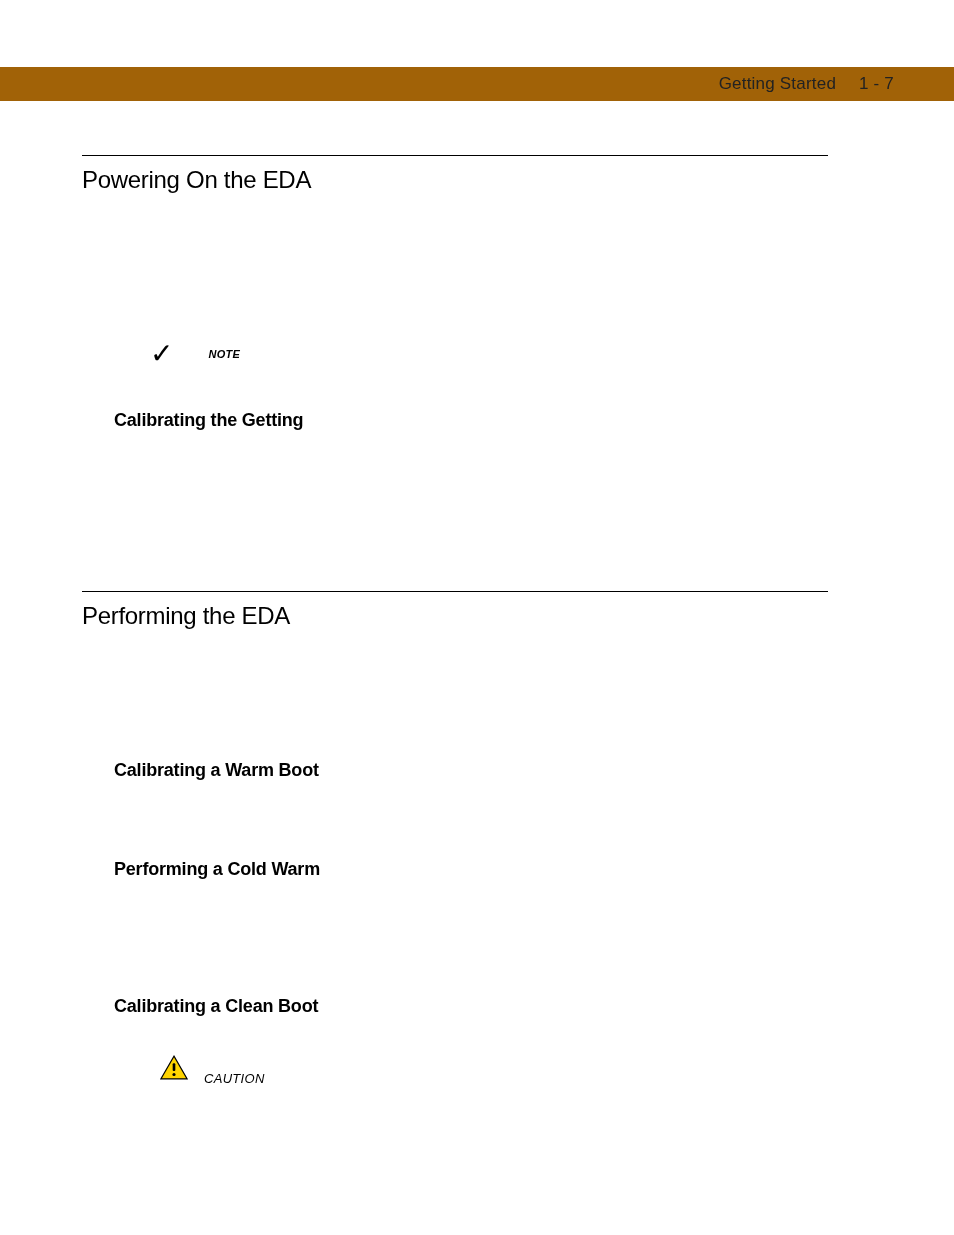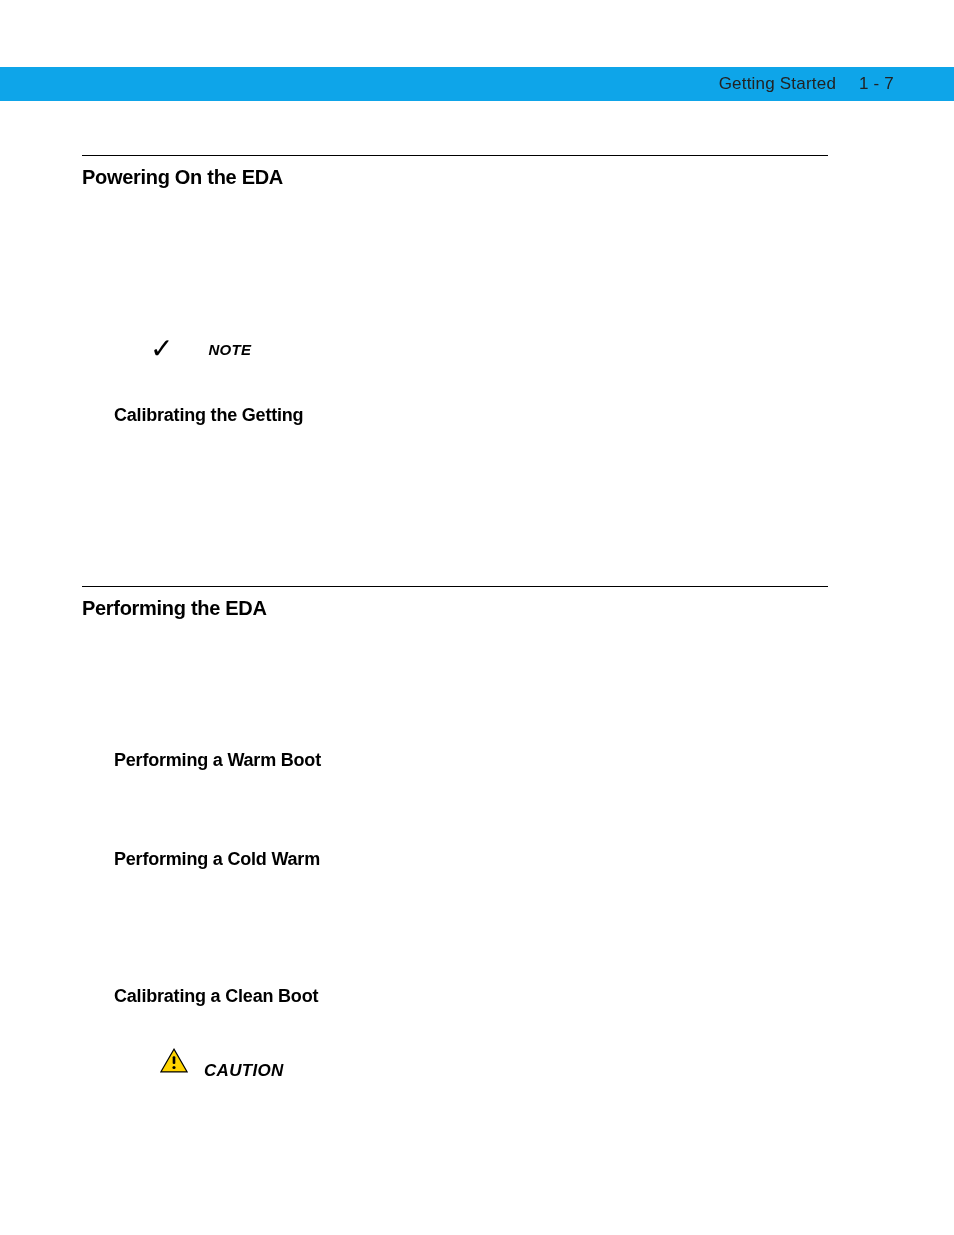--- a/index.html
+++ b/index.html
@@ -16,21 +16,21 @@
     width: 954px;
     height: 1235px;
     box-sizing: border-box;
   }
   .header-bar {
     position: absolute;
     top: 67px;
     left: 0;
     width: 954px;
     height: 34px;
-    background: #0ea5e9;
+    background: #a16207;
   }
   .header-text {
     position: absolute;
     right: 60px;
     top: 50%;
     transform: translateY(-50%);
     font-size: 17px;
     color: #222;
     letter-spacing: 0.2px;
   }
@@ -43,22 +43,22 @@
     left: 82px;
     right: 126px;
     top: 155px;
   }
   .rule {
     height: 0;
     border-top: 1.5px solid #000;
     margin: 0;
   }
   .h1 {
-    font-size: 20px;
-    font-weight: 700;
+    font-size: 24px;
+    font-weight: 400;
     letter-spacing: -0.3px;
     margin: 10px 0 0 0;
     font-stretch: condensed;
   }
   .sub1 {
     font-size: 18px;
     font-weight: 700;
     margin: 0;
     letter-spacing: -0.2px;
   }
@@ -74,40 +74,40 @@
     align-items: center;
     margin-left: 68px;
   }
   .note-check {
     font-size: 28px;
     font-weight: 400;
     line-height: 1;
     margin-right: 24px;
   }
   .note-label {
-    font-size: 15px;
+    font-size: 11px;
     font-weight: 700;
     font-style: italic;
     letter-spacing: 0.3px;
     padding-left: 11px;
   }
   .caution-row {
     display: flex;
     align-items: center;
     margin-left: 78px;
   }
   .caution-icon {
     width: 28px;
     height: 25px;
     margin-right: 16px;
     flex: 0 0 auto;
   }
   .caution-label {
-    font-size: 17px;
-    font-weight: 700;
+    font-size: 13px;
+    font-weight: 400;
     font-style: italic;
     letter-spacing: 0.3px;
     margin-top: 22px;
   }
 </style>
 </head>
 <body>
 
 <div class="page">
 
@@ -134,21 +134,21 @@
 
     <p class="sub1 indent1">Calibrating the Getting</p>
 
     <div style="height:160px"></div>
 
     <div class="rule"></div>
     <h1 class="h1">Performing the EDA</h1>
 
     <div style="height:130px"></div>
 
-    <p class="sub2 indent1">Performing a Warm Boot</p>
+    <p class="sub2 indent1">Calibrating a Warm Boot</p>
 
     <div style="height:78px"></div>
 
     <p class="sub2 indent1">Performing a Cold Warm</p>
 
     <div style="height:116px"></div>
 
     <p class="sub2 indent1">Calibrating a Clean Boot</p>
 
     <div style="height:32px"></div>

